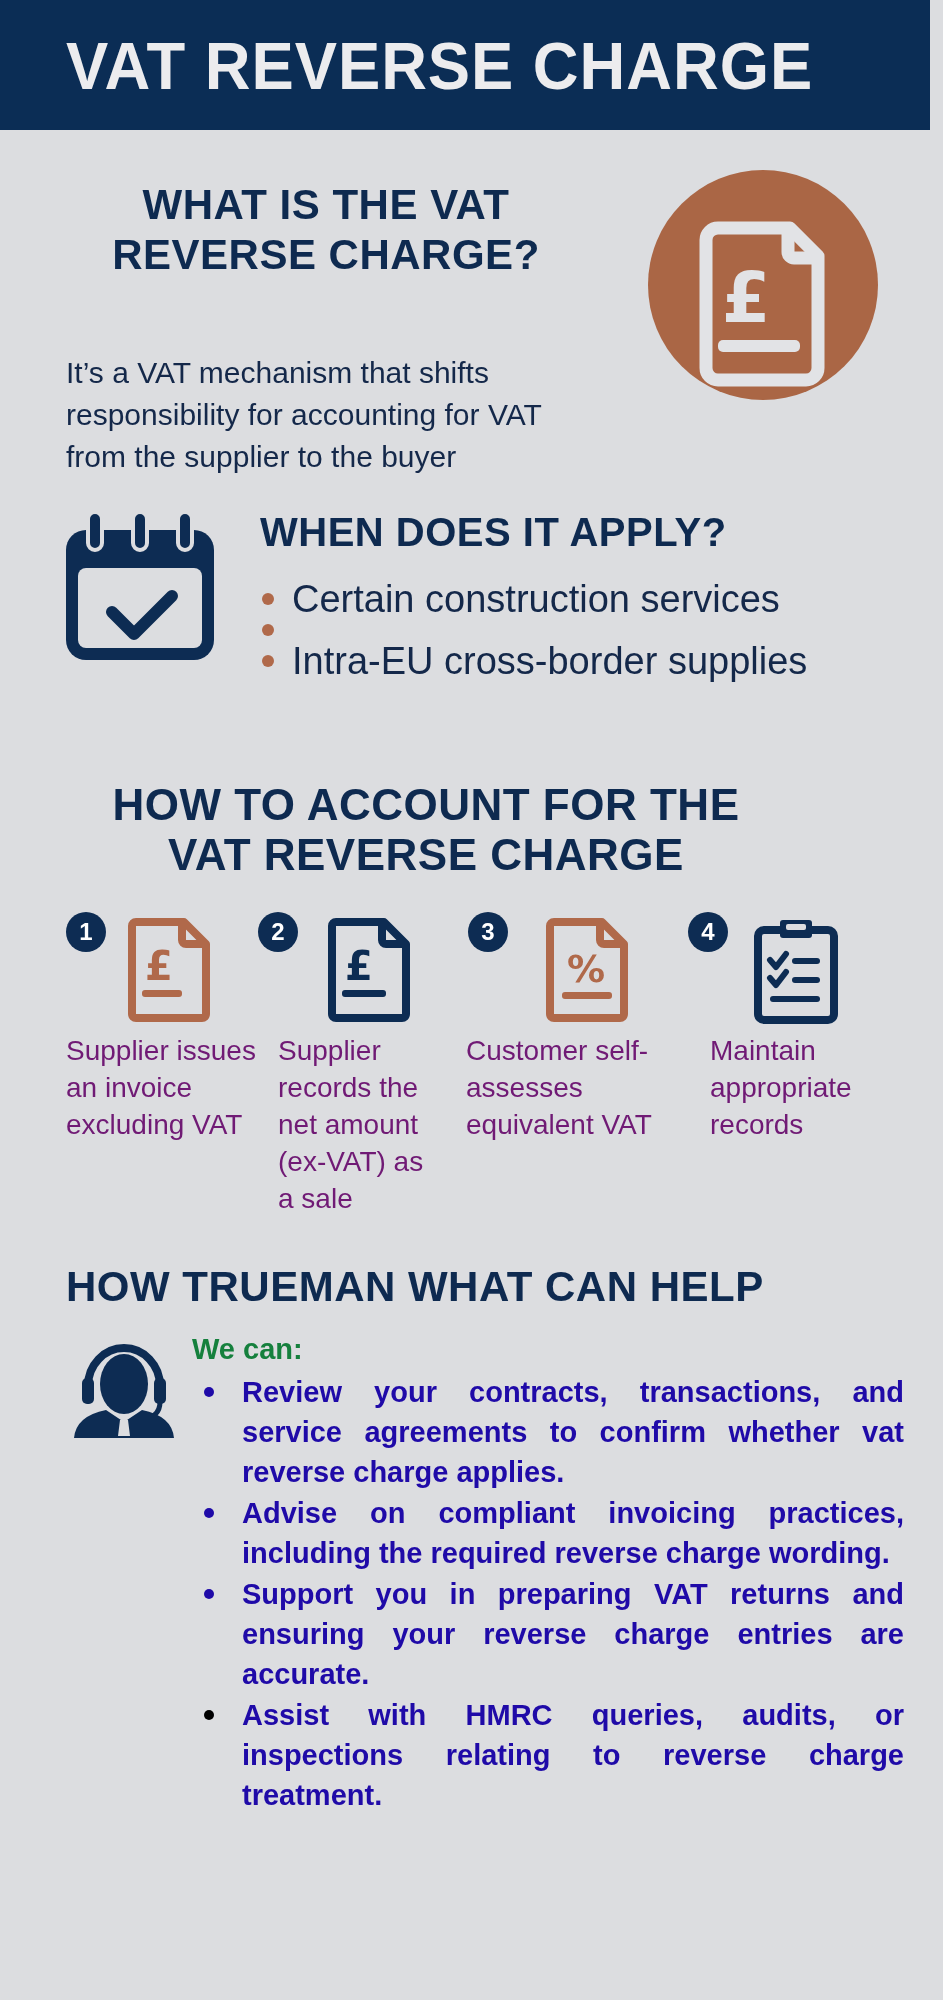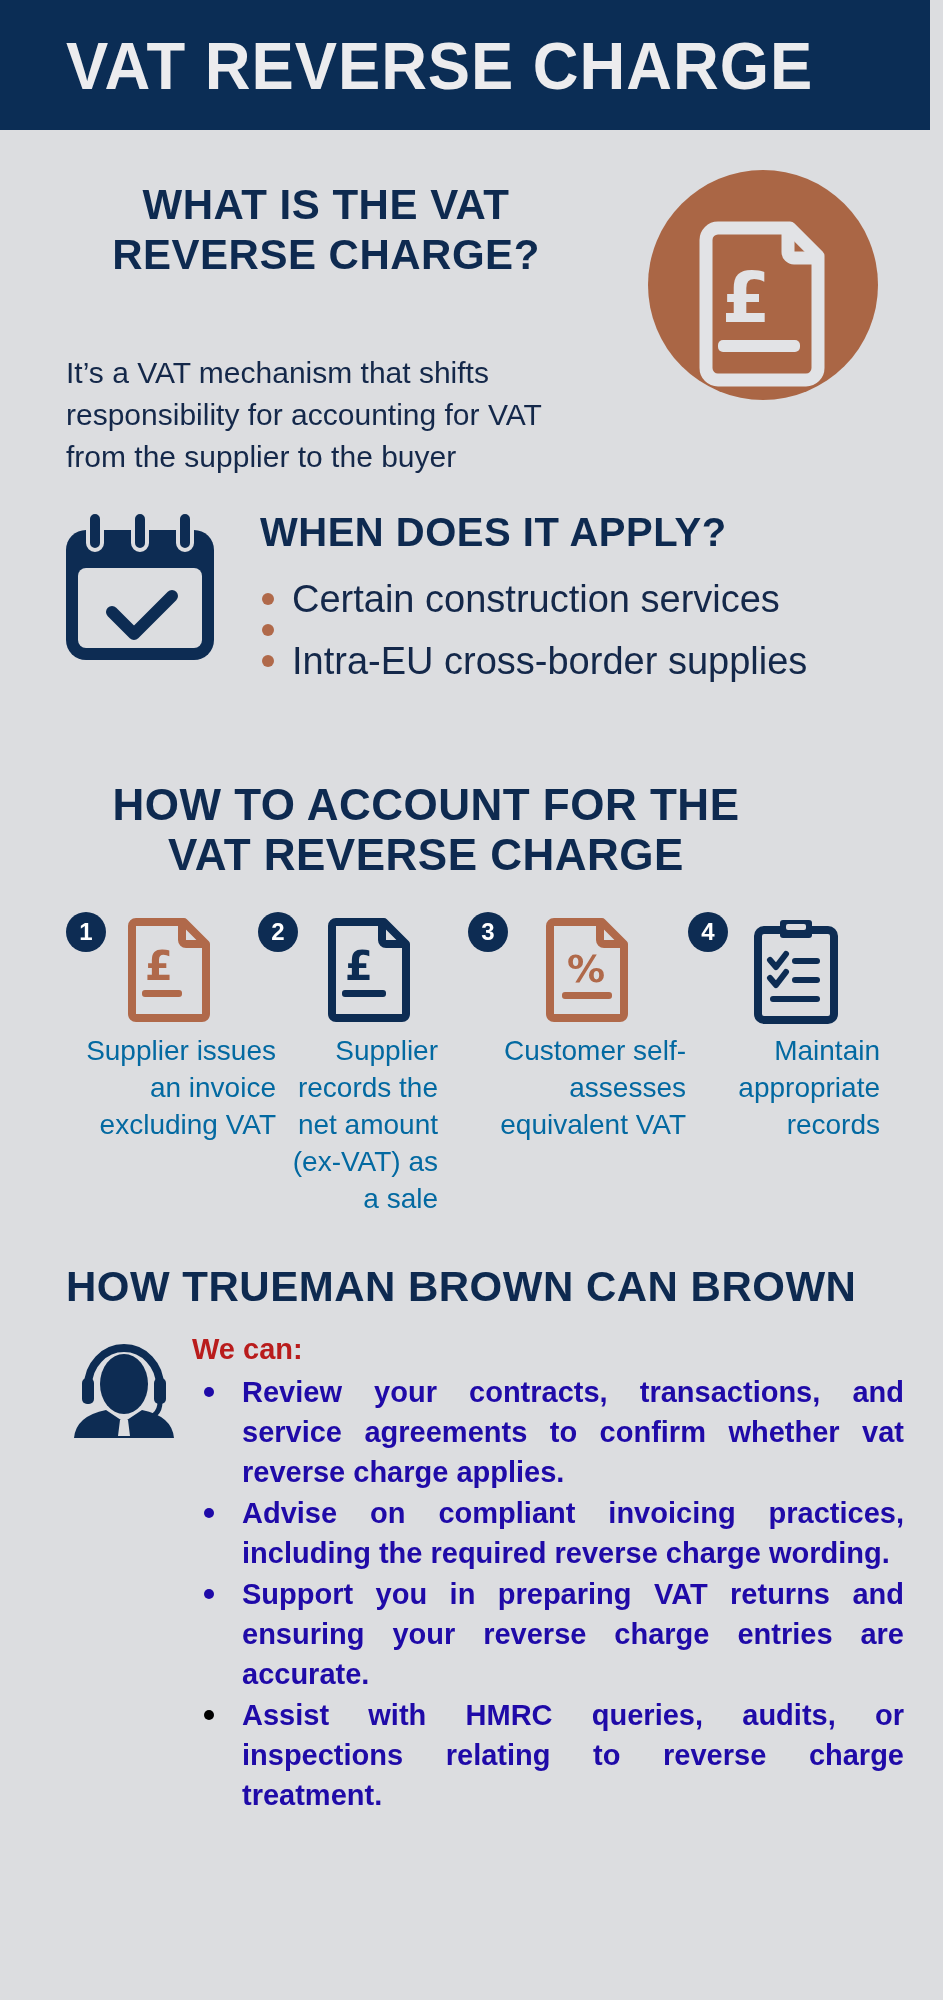--- a/index.html
+++ b/index.html
@@ -21,26 +21,26 @@
   .s2-title { position: absolute; left: 260px; top: 508px; font-size: 40px; white-space: nowrap; }
   .s2-list { position: absolute; left: 262px; top: 574px; list-style: none; }
   .s2-list li { font-size: 38px; line-height: 50px; color: #14284a; display: flex; align-items: center; }
   .s2-bullet { width: 12px; height: 12px; border-radius: 50%; background: #b0694a; margin-right: 18px; flex: none; }
 
   
   .s3-title { position: absolute; left: 66px; top: 780px; font-size: 44px; line-height: 50px; width: 720px; }
   .step { position: absolute; top: 912px; width: 210px; }
   .step-num { position: absolute; left: 0; top: 0; width: 40px; height: 40px; border-radius: 50%; background: #0d2c53; color: #fff; font-weight: 700; font-size: 24px; text-align: center; line-height: 40px; }
   .step-icon { position: absolute; top: 4px; width: 90px; height: 108px; }
-  .step-label { position: absolute; top: 120px; font-size: 28px; line-height: 37px; text-align: right; color: #0369a1; }
+  .step-label { position: absolute; top: 120px; font-size: 28px; line-height: 37px; text-align: left; color: #701a75; }
 
   
   .s4-title { position: absolute; left: 66px; top: 1262px; font-size: 42px; white-space: nowrap; }
   .s4-icon { position: absolute; left: 72px; top: 1328px; width: 104px; height: 112px; }
-  .s4-intro { position: absolute; left: 192px; top: 1333px; font-size: 29px; font-weight: 700; color: #b91c1c; }
+  .s4-intro { position: absolute; left: 192px; top: 1333px; font-size: 29px; font-weight: 700; color: #15803d; }
   .s4-list { position: absolute; left: 200px; top: 1372px; width: 704px; list-style: none; }
   .s4-list li { position: relative; padding-left: 42px; font-size: 29px; font-weight: 700; line-height: 40px; color: #1f0aa8; text-align: justify; margin-bottom: 1px; }
   .s4-dot { position: absolute; left: 4px; top: 15px; width: 10px; height: 10px; border-radius: 50%; background: #1f0aa8; }
   .s4-dot.black { background: #000; }
 </style>
 </head>
 <body>
 
 <div class="header">
   <div class="header-title">VAT REVERSE CHARGE</div>
@@ -133,21 +133,21 @@
       <polyline points="18,44 24,51 34,38" fill="none" stroke="#0d2c53" stroke-width="6" stroke-linecap="round" stroke-linejoin="round"></polyline>
       <rect x="40" y="42" width="28" height="6" rx="3" fill="#0d2c53"></rect>
       <polyline points="18,62 24,69 34,56" fill="none" stroke="#0d2c53" stroke-width="6" stroke-linecap="round" stroke-linejoin="round"></polyline>
       <rect x="40" y="61" width="28" height="6" rx="3" fill="#0d2c53"></rect>
       <rect x="18" y="80" width="50" height="6" rx="3" fill="#0d2c53"></rect>
     </svg>
   </div>
   <div class="step-label" style="left:22px; width:170px;">Maintain appropriate records</div>
 </div>
 
-<div class="h2 s4-title">HOW TRUEMAN BROWN CAN BROWN</div>
+<div class="h2 s4-title">HOW TRUEMAN WHAT CAN HELP</div>
 <div class="s4-icon">
   <svg width="104" height="112" viewBox="0 0 104 112">
     <path d="M16 58 a36 38 0 0 1 72 0" fill="none" stroke="#0d2c53" stroke-width="8"></path>
     <rect x="10" y="50" width="12" height="26" rx="5" fill="#0d2c53"></rect>
     <rect x="82" y="50" width="12" height="26" rx="5" fill="#0d2c53"></rect>
     <ellipse cx="52" cy="56" rx="24" ry="30" fill="#0d2c53"></ellipse>
     <path d="M88 74 q0 16 -20 18" fill="none" stroke="#0d2c53" stroke-width="5" stroke-linecap="round"></path>
     <path d="M2 110 q2 -22 32 -28 l18 12 l18 -12 q30 6 32 28 z" fill="#0d2c53"></path>
     <polygon points="48,92 56,92 58,108 46,108" fill="#dcdde0"></polygon>
   </svg>

